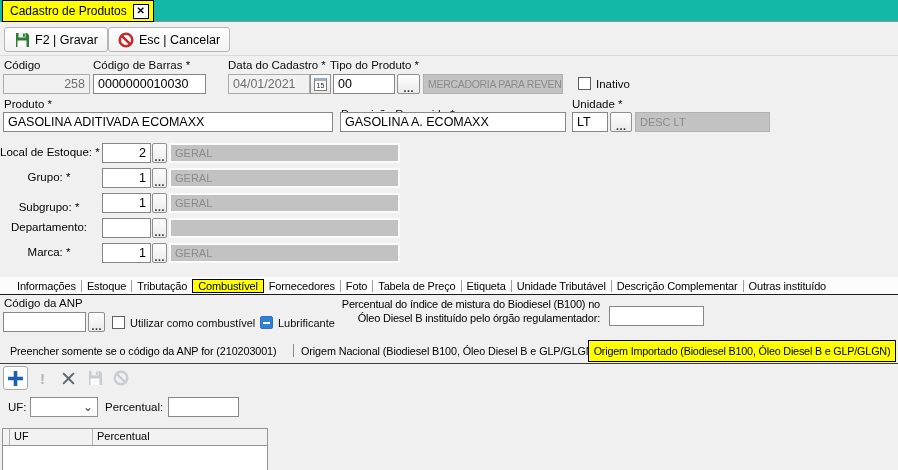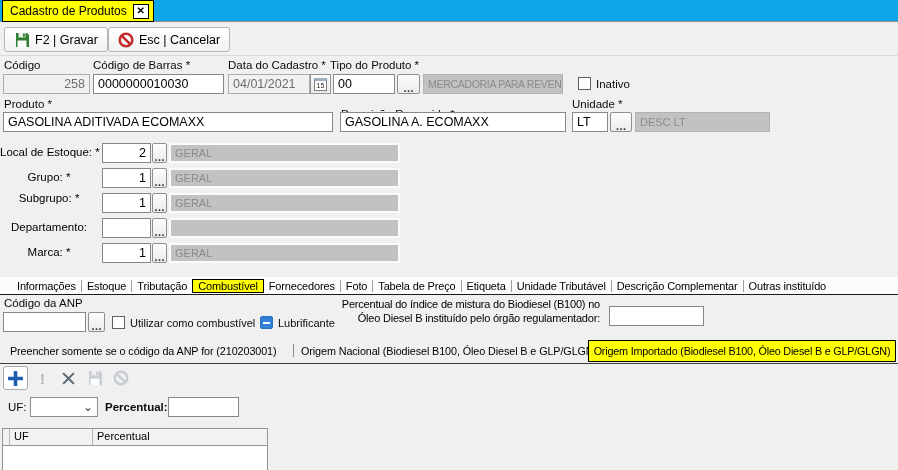--- a/index.html
+++ b/index.html
@@ -4,21 +4,21 @@
 <style>
   * { margin:0; padding:0; box-sizing:border-box; }
   html,body { background:#e8e8e8; }
   #app {
     position:relative; width:898px; height:470px; overflow:hidden;
     background:#f0f0f0; font-family:"Liberation Sans", sans-serif;
     font-size:11.5px; color:#000;
   }
   
   .titlebar { position:absolute; left:0; top:0; width:898px; height:22px;
-    background:#0ea5e9; border-bottom:1px solid #8f8f8f; }
+    background:#14b8a6; border-bottom:1px solid #8f8f8f; }
   .doc-tab { position:absolute; left:2px; top:0; height:22px;
     display:inline-flex; align-items:center; gap:6px;
     padding:0 4px 0 7px; background:#ffff00; border:1px solid #000;
     font-size:12px; cursor:default; }
   .doc-tab-close { display:inline-flex; align-items:center; justify-content:center;
     width:16px; height:15px; background:#fff; border:1px solid #000;
     font-size:10px; font-weight:bold; line-height:1; }
   
   .toolbar { position:absolute; left:0; top:23px; width:898px; height:33px;
     background:#f0f0f0; border-bottom:1px solid #dadada;
@@ -134,21 +134,21 @@
       <span>Esc | Cancelar</span>
     </button>
   </div>
 
   <span class="lbl" style="left:4px;top:59px;">Código</span>
   <span class="lbl" style="left:93px;top:59px;">Código de Barras *</span>
   <span class="lbl" style="left:228px;top:59px;">Data do Cadastro *</span>
   <span class="lbl" style="left:330px;top:59px;">Tipo do Produto *</span>
 
   <input class="inp dis rt" style="left: 3px; top: 74px; width: 87px;" value="258">
-  <input class="inp" style="left: 93px; top: 74px; width: 131px;" value="0000000010030">
+  <input class="inp" style="left: 93px; top: 74px; width: 113px;" value="0000000010030">
   <input class="inp dis" style="left: 228px; top: 74px; width: 82px;" value="04/01/2021">
   <button class="calbtn" style="left:310px;top:74px;">
     <span class="cal-icon">15</span>
   </button>
   <input class="inp" style="left: 333px; top: 74px; width: 62px;" value="00">
   <button class="dots" style="left:397px;top:74px;width:23px;">…</button>
   <div class="ro" style="left:423px;top:74px;width:140px;font-size:10.5px;letter-spacing:-0.3px;">MERCADORIA PARA REVENDA</div>
   <span class="chk" style="left:578px;top:77px;"></span>
   <span class="lbl" style="left:596px;top:78px;">Inativo</span>
 
@@ -165,21 +165,21 @@
   <span class="rlbl" style="top:146px;">Local de Estoque: *</span>
   <input class="inp rt" style="left: 102px; top: 143px; width: 49px;" value="2">
   <button class="dots" style="left:152px;top:143px;width:15px;">…</button>
   <div class="ro w2" style="left:169px;top:143px;width:231px;">GERAL</div>
 
   <span class="rlbl" style="top:171px;">Grupo: *</span>
   <input class="inp rt" style="left: 102px; top: 168px; width: 49px;" value="1">
   <button class="dots" style="left:152px;top:168px;width:15px;">…</button>
   <div class="ro w2" style="left:169px;top:168px;width:231px;">GERAL</div>
 
-  <span class="rlbl" style="top:192px;">Subgrupo: *</span>
+  <span class="rlbl" style="top:201px;">Subgrupo: *</span>
   <input class="inp rt" style="left: 102px; top: 193px; width: 49px;" value="1">
   <button class="dots" style="left:152px;top:193px;width:15px;">…</button>
   <div class="ro w2" style="left:169px;top:193px;width:231px;">GERAL</div>
 
   <span class="rlbl" style="top:221px;">Departamento:</span>
   <input class="inp rt" style="left: 102px; top: 218px; width: 49px;" value="">
   <button class="dots" style="left:152px;top:218px;width:15px;">…</button>
   <div class="ro w2" style="left:169px;top:218px;width:231px;"></div>
 
   <span class="rlbl" style="top:246px;">Marca: *</span>
@@ -264,21 +264,21 @@
         <circle cx="8" cy="8" r="6.3" fill="none" stroke="#c7cdd3" stroke-width="2.4"></circle>
         <line x1="3.8" y1="3.8" x2="12.2" y2="12.2" stroke="#c7cdd3" stroke-width="2.4"></line>
       </svg>
     </span>
   </button>
 
   <span class="lbl" style="left:8px;top:401px;">UF:</span>
   <div class="combo" style="left:30px;top:397px;width:68px;">
     <span class="chev">⌄</span>
   </div>
-  <span class="lbl" style="left:105px;top:401px;font-weight:bold;">Percentual:</span>
+  <span class="lbl" style="left:105px;top:401px;">Percentual:</span>
   <input class="inp" style="left: 168px; top: 397px; width: 71px;" value="">
 
   <div class="grid">
     <div class="grid-header">
       <div class="gh-sel"></div>
       <div class="gh-cell gh-uf">UF</div>
       <div class="gh-cell gh-pc">Percentual</div>
     </div>
     <div class="grid-body"></div>
   </div>

